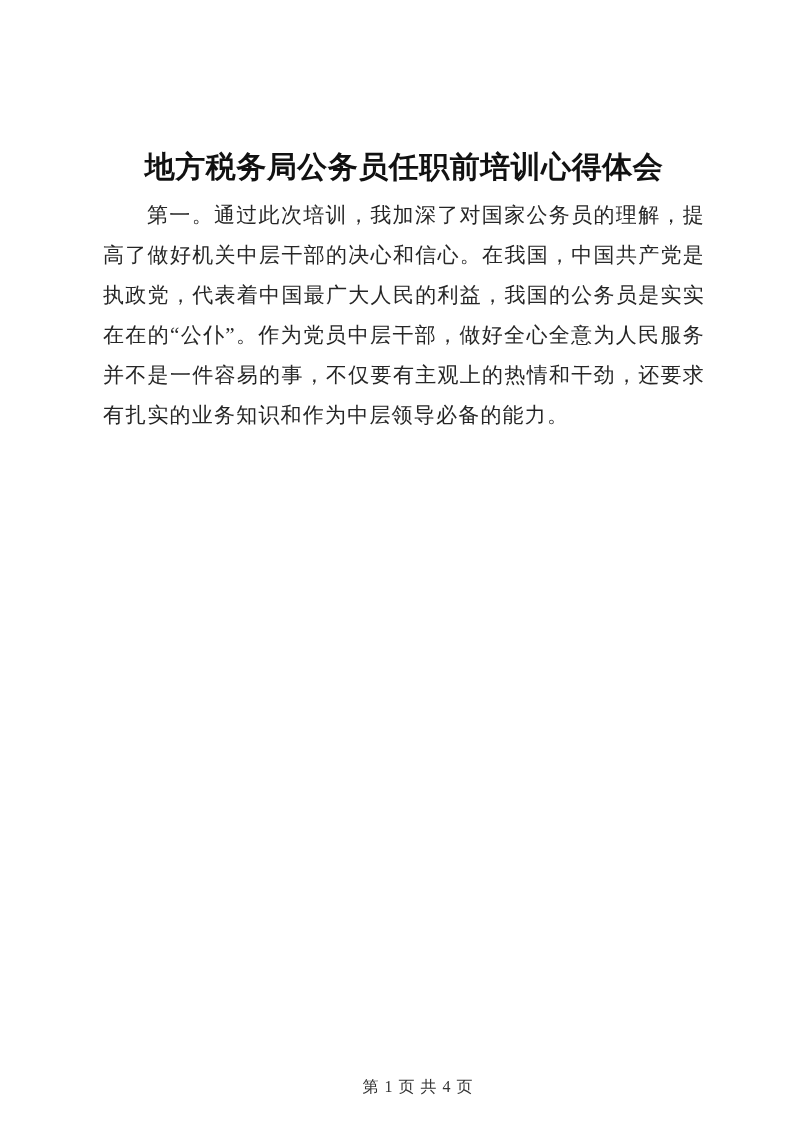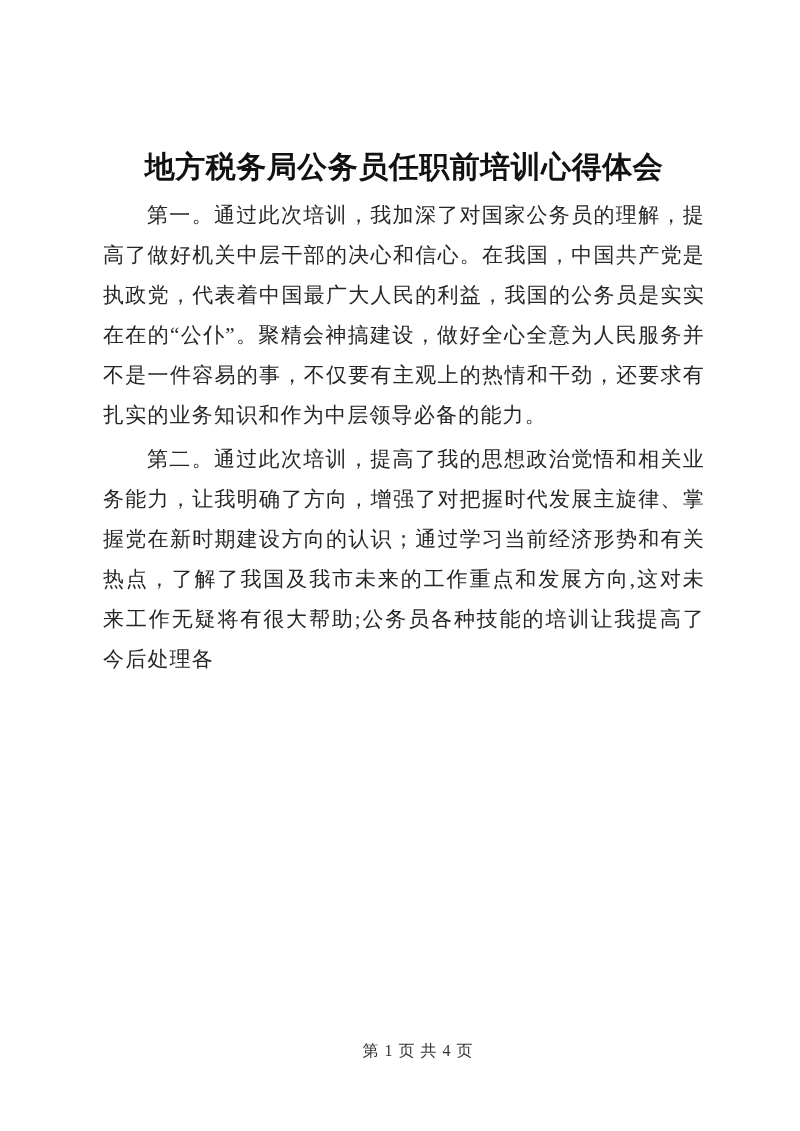--- a/index.html
+++ b/index.html
@@ -48,34 +48,33 @@
     text-justify: inter-ideograph;
     text-indent: 44px;
   }
   .para.spaced {
     margin-top: 4px;
   }
   .page-footer {
     position: absolute;
     left: 0;
     right: 0;
-    top: 1040px;
+    top: 1076px;
     padding-left: 36px;
     text-align: center;
     font-size: 16px;
     line-height: 22px;
     letter-spacing: 1px;
     color: #333333;
   }
 </style>
 </head>
 <body>
 
 <div class="page">
   <div class="content">
     <h1 class="doc-title">地方税务局公务员任职前培训心得体会</h1>
-    <p class="para">第一。通过此次培训，我加深了对国家公务员的理解，提高了做好机关中层干部的决心和信心。在我国，中国共产党是执政党，代表着中国最广大人民的利益，我国的公务员是实实在在的“公仆”。聚精会神搞建设，做好全心全意为人民服务并不是一件容易的事，不仅要有主观上的热情和干劲，还要求有扎实的业务知识和作为中层领导必备的能力。</p>
-    <p class="para spaced">第二。通过此次培训，提高了我的思想政治觉悟和相关业务能力，让我明确了方向，增强了对把握时代发展主旋律、掌握党在新时期建设方向的认识；通过学习当前经济形势和有关热点，了解了我国及我市未来的工作重点和发展方向,这对未来工作无疑将有很大帮助;公务员各种技能的培训让我提高了今后处理各</p>
+    <p class="para">第一。通过此次培训，我加深了对国家公务员的理解，提高了做好机关中层干部的决心和信心。在我国，中国共产党是执政党，代表着中国最广大人民的利益，我国的公务员是实实在在的“公仆”。作为党员中层干部，做好全心全意为人民服务并不是一件容易的事，不仅要有主观上的热情和干劲，还要求有扎实的业务知识和作为中层领导必备的能力。</p>
   </div>
   <div class="page-footer">
     <span>第 1 页 共 4 页</span>
   </div>
 </div>
 
 </body></html>

